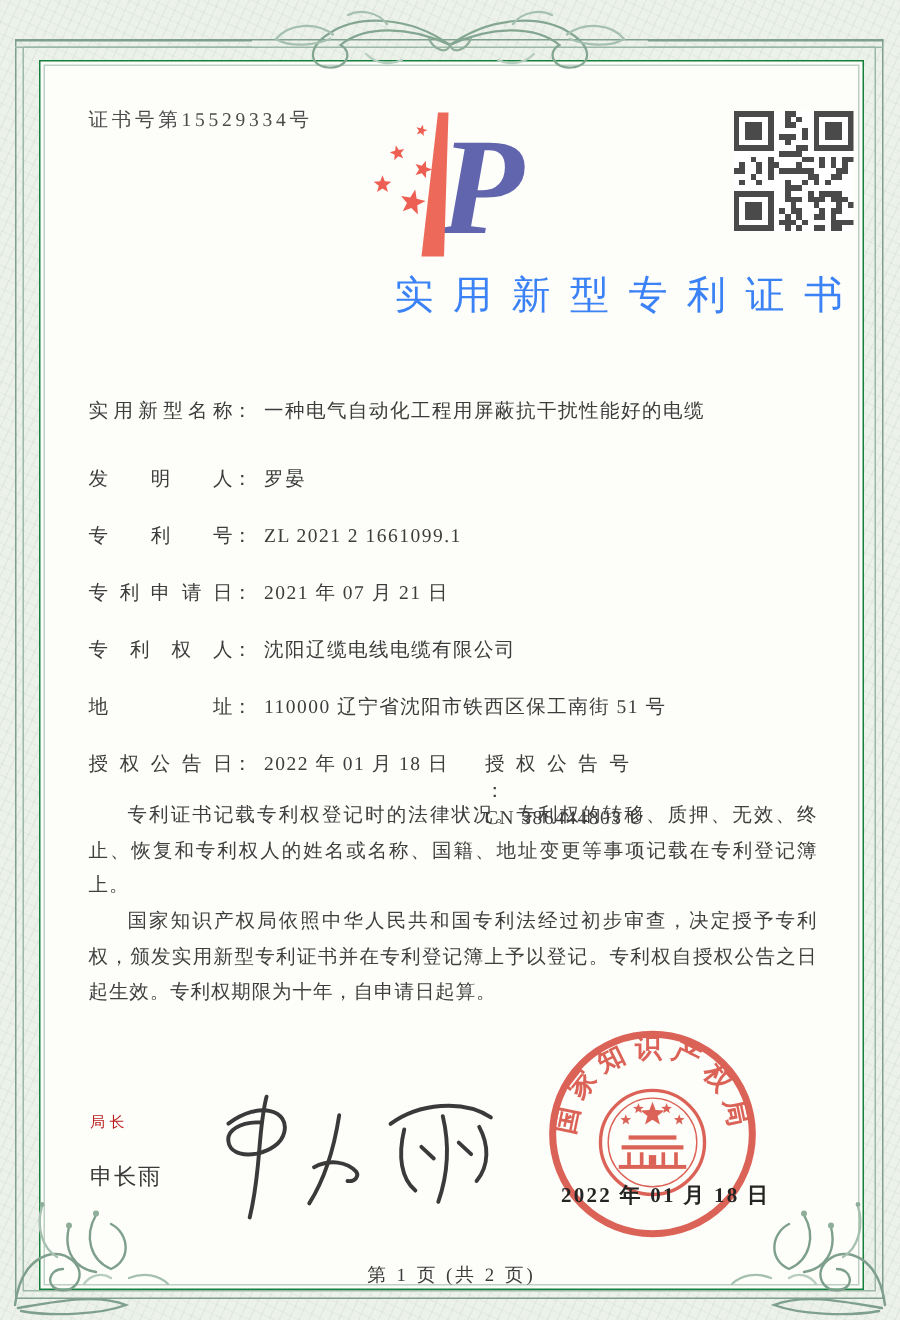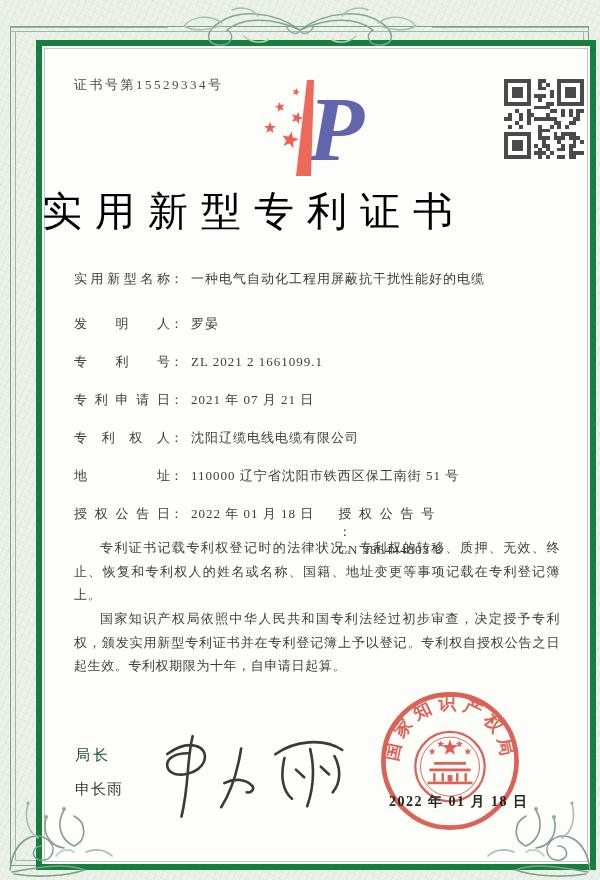--- a/index.html
+++ b/index.html
@@ -18,53 +18,53 @@
   
   .frame-outer{position:absolute;left:10px;right:11px;top:26px;bottom:14px;border:1.6px solid #7e9f8b;}
   .frame-inner{position:absolute;left:15px;right:16px;top:31px;bottom:19px;border:1px solid #9cb8a6;}
   .ornament-top{position:absolute;left:0;top:0;width:600px;height:62px;z-index:6;}
   .flourish{position:absolute;width:118px;height:118px;z-index:6;}
   .flourish.bl{left:2px;bottom:2px;}
   .flourish.br{right:2px;bottom:2px;transform:scaleX(-1);}
 
   
   .page{
-    position:absolute;left:36px;top:40px;width:548px;height:818px;
-    background:#fdfdfa;border:6px solid #15803d;z-index:2;
+    position:absolute;left:26px;top:40px;width:548px;height:818px;
+    background:#fdfdfa;border:1px solid #15803d;z-index:2;
   }
   .page-inner-border{position:absolute;inset:2px;border:1px solid #bdd0c3;pointer-events:none;}
 
   .cert-no{position:absolute;left:32px;top:30px;font-size:13px;color:#4b4b4b;letter-spacing:2.5px;
     font-family:"Liberation Serif","DejaVu Serif",serif;}
   .logo{position:absolute;left:202px;top:30px;width:158px;height:106px;}
   .qr{position:absolute;left:462px;top:33px;width:80px;height:80px;}
 
   .title{
-    position:absolute;left:0;top:138px;width:100%;text-align:left;
-    font-size:40px;color:#000000;letter-spacing:13px;font-weight:500;
+    position:absolute;left:0;top:138px;width:100%;text-align:right;
+    font-size:26px;color:#3b82f6;letter-spacing:13px;font-weight:500;
   }
 
   .fields{position:absolute;left:32px;right:28px;top:224px;font-size:13px;color:#3c3c3c;}
   .frow{display:flex;align-items:baseline;line-height:18px;margin-bottom:20px;}
   .frow.first{margin-bottom:27px;}
   .flabel{display:inline-block;width:96px;text-align:justify;text-align-last:justify;flex:none;}
   .colon{flex:none;margin-right:8px;}
   .fvalue{letter-spacing:1px;}
   .grant-row{display:flex;align-items:baseline;line-height:18px;}
   .grant-group{display:flex;align-items:baseline;}
   .grant-group + .grant-group{margin-left:24px;flex-direction:column;}
   .glabel{display:inline-block;width:96px;text-align:justify;text-align-last:justify;flex:none;}
 
   .paras{position:absolute;left:32px;right:30px;top:490px;}
   .paras p{
     margin:0;font-size:13px;line-height:1.82;color:#3f3f3f;text-indent:2em;
     text-align:justify;letter-spacing:.6px;
   }
 
-  .signer-title{position:absolute;left:33px;top:700px;font-size:15px;color:#14532d;letter-spacing:3px;}
+  .signer-title{position:absolute;left:33px;top:700px;font-size:10px;color:#b91c1c;letter-spacing:3px;}
   .signer-name{position:absolute;left:33px;top:734px;font-size:15px;color:#3a3a3a;letter-spacing:1px;}
   .signature{position:absolute;left:96px;top:678px;width:235px;height:98px;transform:rotate(-2deg);}
 
   .seal{position:absolute;left:333px;top:640px;width:150px;height:150px;z-index:3;opacity:.92;}
   .seal-date{position:absolute;left:347px;top:747px;font-size:14px;font-weight:600;color:#242424;
     letter-spacing:1.5px;z-index:4;}
 
   .page-footer{position:absolute;left:0;top:801px;width:100%;text-align:center;
     font-size:12.5px;color:#3c3c3c;letter-spacing:2px;}
 
@@ -253,13 +253,14 @@
       <rect x="-18" y="7" width="2.6" height="9"></rect>
       <rect x="-9" y="7" width="2.6" height="9"></rect>
       <rect x="6.4" y="7" width="2.6" height="9"></rect>
       <rect x="15.4" y="7" width="2.6" height="9"></rect>
       <rect x="-2.6" y="9" width="5.2" height="7"></rect>
       <rect x="-24" y="16" width="48" height="2.8"></rect>
     </g>
   </svg>
   <div class="seal-date">2022 年 01 月 18 日</div>
 
+  <div class="page-footer">第 1 页 (共 2 页)</div>
 </div>
 
 </body></html>

